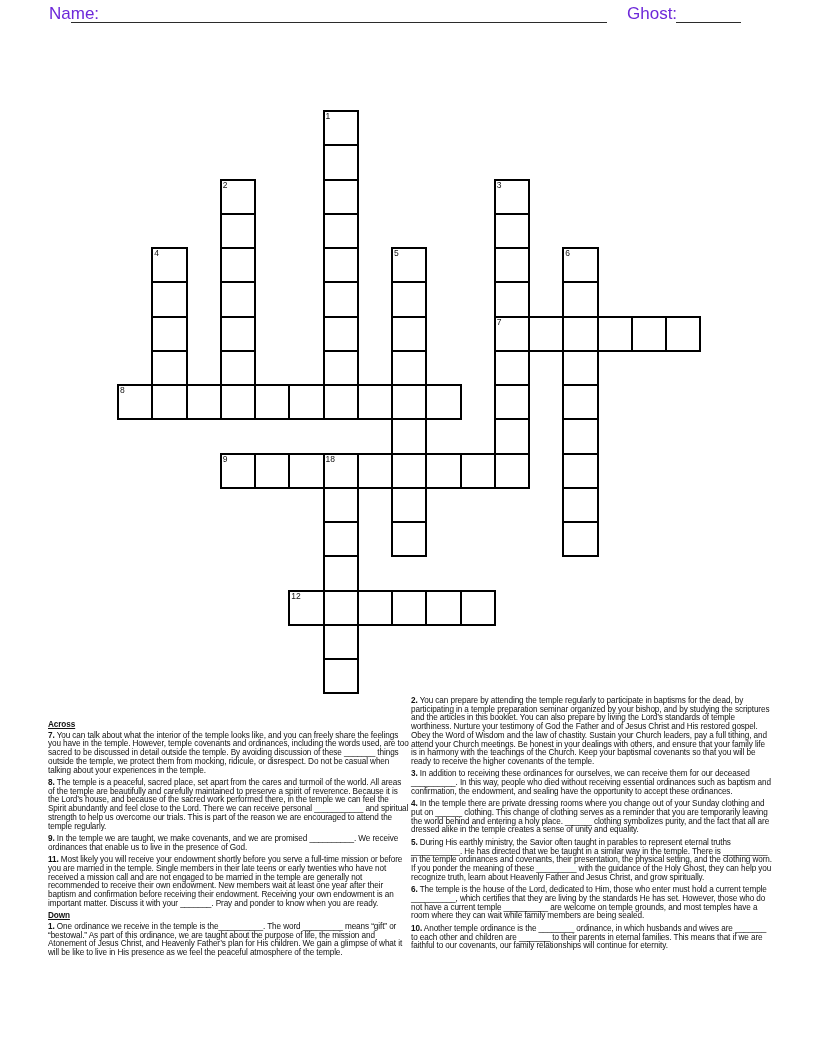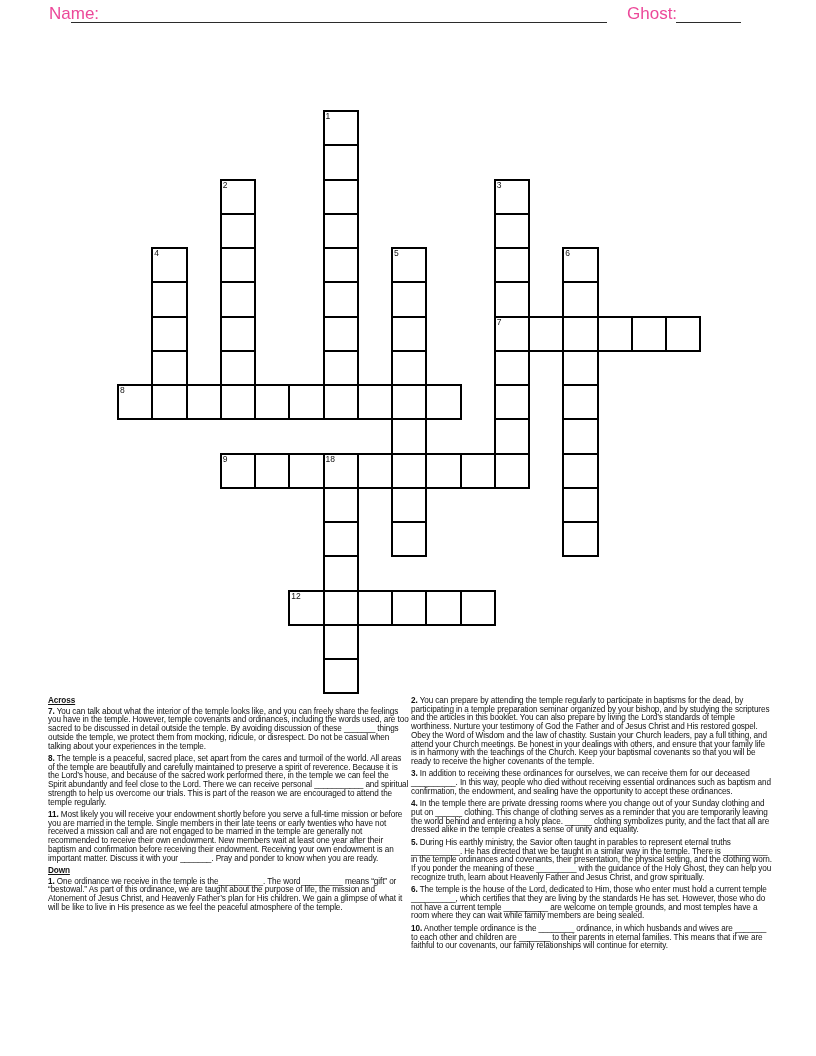--- a/index.html
+++ b/index.html
@@ -14,21 +14,21 @@
     background: #ffffff;
     overflow: hidden;
     font-family: "Liberation Sans", "DejaVu Sans", sans-serif;
     color: #000000;
   }
   
   .hdr-label {
     position: absolute;
     top: 4px;
     font-size: 17px;
-    color: #ec4899;
+    color: #6d28d9;
     white-space: nowrap;
   }
   #name-label { left: 49px; }
   #date-label { left: 627px; }
   .hdr-line {
     position: absolute;
     top: 7px;
     height: 15px;
     border-bottom: 1.6px solid #2b2b2b;
   }
@@ -71,21 +71,21 @@
   
   .clue-col {
     position: absolute;
     top: 697px;
     width: 361px;
     font-size: 8.2px;
     line-height: 8.7px;
     letter-spacing: -0.1px;
     color: #111111;
   }
-  #clues-left  { left: 48px; }
+  #clues-left  { left: 48px; margin-top: 24px; }
   #clues-right { left: 411px; }
   .clue-heading {
     font-weight: bold;
     text-decoration: underline;
     margin: 0 0 2px 0;
   }
   .clue {
     margin: 0 0 3.8px 0;
   }
   .clue .clue-num {
@@ -202,20 +202,21 @@
       <div class="cell" style="left: 356.75px; top: 589.5px; width: 36.25px; height: 36.25px; border-color: rgb(0, 0, 0);"></div>
       <div class="cell" style="left: 391px; top: 589.5px; width: 36.25px; height: 36.25px; border-color: rgb(0, 0, 0);"></div>
       <div class="cell" style="left: 425.25px; top: 589.5px; width: 36.25px; height: 36.25px; border-color: rgb(0, 0, 0);"></div>
       <div class="cell" style="left: 459.5px; top: 589.5px; width: 36.25px; height: 36.25px; border-color: rgb(0, 0, 0);"></div>
     </div>
 
   <div class="clue-col" id="clues-left">
       <div class="clue-heading">Across</div>
       <div class="clue"><span class="clue-num">7.</span> <span> You can talk about what the interior of the temple looks like, and you can freely share the feelings you have in the temple. However, temple covenants and ordinances, including the words used, are too sacred to be discussed in detail outside the temple. By avoiding discussion of these _______ things outside the temple, we protect them from mocking, ridicule, or disrespect. Do not be casual when talking about your experiences in the temple.</span></div>
       <div class="clue"><span class="clue-num">8.</span> <span> The temple is a peaceful, sacred place, set apart from the cares and turmoil of the world. All areas of the temple are beautifully and carefully maintained to preserve a spirit of reverence. Because it is the Lord’s house, and because of the sacred work performed there, in the temple we can feel the Spirit abundantly and feel close to the Lord. There we can receive personal ___________ and spiritual strength to help us overcome our trials. This is part of the reason we are encouraged to attend the temple regularly.</span></div>
+      <div class="clue"><span class="clue-num">9.</span> <span> In the temple we are taught, we make covenants, and we are promised __________. We receive ordinances that enable us to live in the presence of God.</span></div>
       <div class="clue"><span class="clue-num">11.</span> <span> Most likely you will receive your endowment shortly before you serve a full-time mission or before you are married in the temple. Single members in their late teens or early twenties who have not received a mission call and are not engaged to be married in the temple are generally not recommended to receive their own endowment. New members wait at least one year after their baptism and confirmation before receiving their endowment. Receiving your own endowment is an important matter. Discuss it with your _______. Pray and ponder to know when you are ready.</span></div>
       <div class="clue-heading">Down</div>
       <div class="clue"><span class="clue-num">1.</span> <span> One ordinance we receive in the temple is the__________. The word _________ means “gift” or “bestowal.” As part of this ordinance, we are taught about the purpose of life, the mission and Atonement of Jesus Christ, and Heavenly Father’s plan for His children. We gain a glimpse of what it will be like to live in His presence as we feel the peaceful atmosphere of the temple.</span></div>
     </div>
   <div class="clue-col" id="clues-right">
       <div class="clue"><span class="clue-num">2.</span> <span> You can prepare by attending the temple regularly to participate in baptisms for the dead, by participating in a temple preparation seminar organized by your bishop, and by studying the scriptures and the articles in this booklet. You can also prepare by living the Lord’s standards of temple worthiness. Nurture your testimony of God the Father and of Jesus Christ and His restored gospel. Obey the Word of Wisdom and the law of chastity. Sustain your Church leaders, pay a full tithing, and attend your Church meetings. Be honest in your dealings with others, and ensure that your family life is in harmony with the teachings of the Church. Keep your baptismal covenants so that you will be ready to receive the higher covenants of the temple.</span></div>
       <div class="clue"><span class="clue-num">3.</span> <span> In addition to receiving these ordinances for ourselves, we can receive them for our deceased __________. In this way, people who died without receiving essential ordinances such as baptism and confirmation, the endowment, and sealing have the opportunity to accept these ordinances.</span></div>
       <div class="clue"><span class="clue-num">4.</span> <span> In the temple there are private dressing rooms where you change out of your Sunday clothing and put on ______ clothing. This change of clothing serves as a reminder that you are temporarily leaving the world behind and entering a holy place. ______ clothing symbolizes purity, and the fact that all are dressed alike in the temple creates a sense of unity and equality.</span></div>
       <div class="clue"><span class="clue-num">5.</span> <span> During His earthly ministry, the Savior often taught in parables to represent eternal truths ___________. He has directed that we be taught in a similar way in the temple. There is __________ in the temple ordinances and covenants, their presentation, the physical setting, and the clothing worn. If you ponder the meaning of these _________ with the guidance of the Holy Ghost, they can help you recognize truth, learn about Heavenly Father and Jesus Christ, and grow spiritually.</span></div>
       <div class="clue"><span class="clue-num">6.</span> <span> The temple is the house of the Lord, dedicated to Him, those who enter must hold a current temple __________, which certifies that they are living by the standards He has set. However, those who do not have a current temple __________ are welcome on temple grounds, and most temples have a room where they can wait while family members are being sealed.</span></div>

